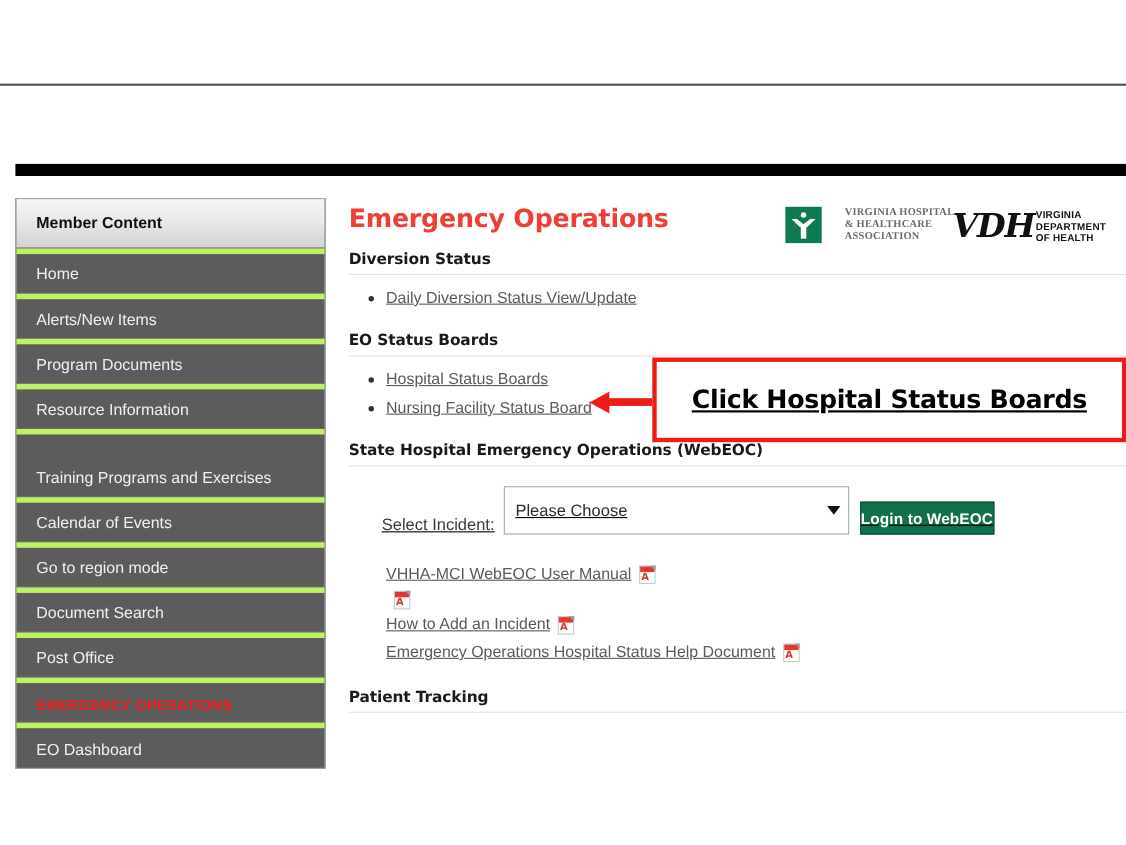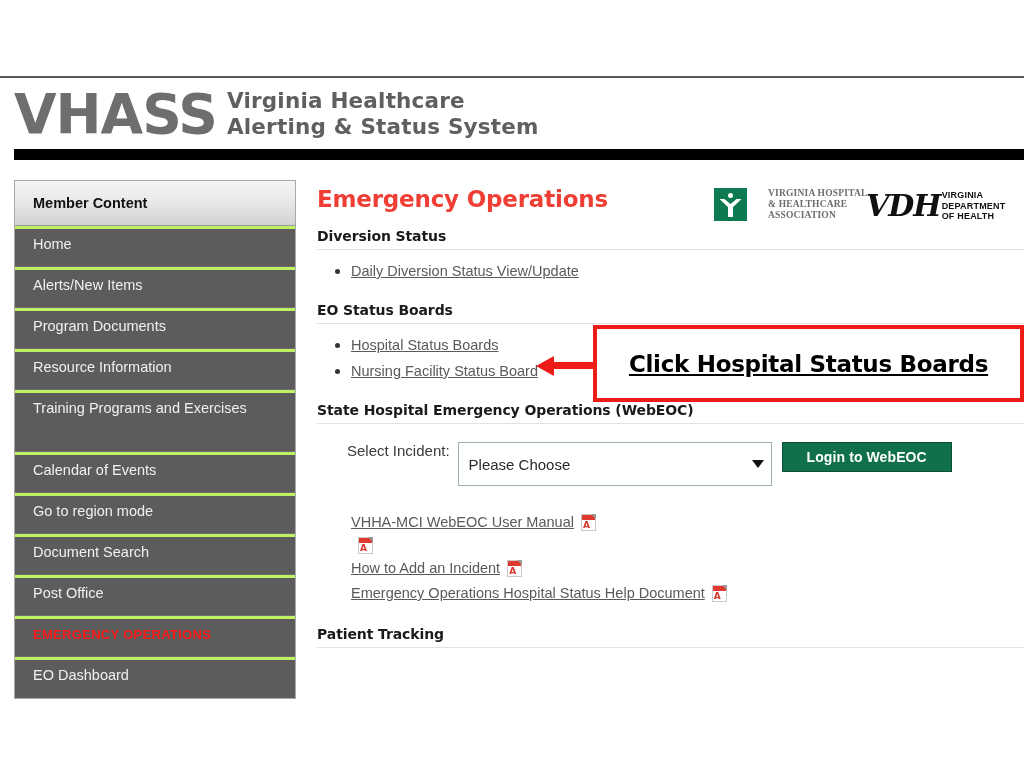--- a/index.html
+++ b/index.html
@@ -182,23 +182,23 @@
   }
   .sidebar-header span {
     font-size: 14.5px;
     font-weight: bold;
     color: #111111;
   }
 
   .sidebar-item {
     min-height: 41px;
     border-bottom: 1px solid #6f6f6f;
-    border-top: 3px solid #bef264;
-    display: flex;
-    align-items: flex-start;
+    border-top: 5px solid #bef264;
+    display: flex;
+    align-items: flex-end;
     padding: 6px 10px 6px 18px;
     box-sizing: border-box;
     color: #f0f0f0;
     font-size: 14.5px;
     line-height: 19px;
   }
   .sidebar-item:first-of-type { border-top: none; }
   .sidebar-item.tall { min-height: 62px; }
   .sidebar-item.emergency {
     color: #ff1a1a;
@@ -260,23 +260,24 @@
     font-size: 14.5px;
     color: #5a5a5a;
     text-decoration: underline;
   }
 
   .section-block { margin-top: 22px; }
 
   
   .incident-row {
     display: flex;
-    align-items: flex-start;
+    align-items: flex-end;
     margin-top: 18px;
     padding-left: 30px;
+    text-decoration: underline;
   }
   .incident-label {
     font-size: 15px;
     color: #3a3a3a;
     margin-right: 8px;
   }
   .select-box {
     width: 314px;
     height: 44px;
     border: 1px solid #9fb0b5;
@@ -295,21 +296,21 @@
     border-right: 6px solid transparent;
     border-top: 8px solid #111111;
   }
   .login-btn {
     margin-left: 10px;
     background: #10704b;
     border: 1px solid #0a4f35;
     color: #ffffff;
     font-size: 14px;
     font-weight: bold;
-    padding: 6px 24px;
+    padding: 6px 0;
     letter-spacing: 0.1px;
   }
 
   
   .pdf-list {
     margin-top: 26px;
     padding-left: 34px;
   }
   .pdf-row {
     display: flex;
@@ -409,27 +410,20 @@
 </style>
 </head>
 <body>
 
 <div id="page">
 
   <div class="top-rule"></div>
 
   <div class="header">
 
-    <div class="brand-wrap">
-      <div class="brand-vhass">VHASS</div>
-      <div class="brand-sub">
-        <div>Virginia  Healthcare</div>
-        <div>Alerting &amp; Status System</div>
-      </div>
-    </div>
 
     <div class="vhha-logo">
       <div class="vhha-mark">
         <div class="fig-head"></div>
         <div class="fig-arms"></div>
         <div class="fig-body"></div>
       </div>
       <div class="vhha-text">
         <div>VIRGINIA HOSPITAL</div>
         <div>&amp; HEALTHCARE</div>

